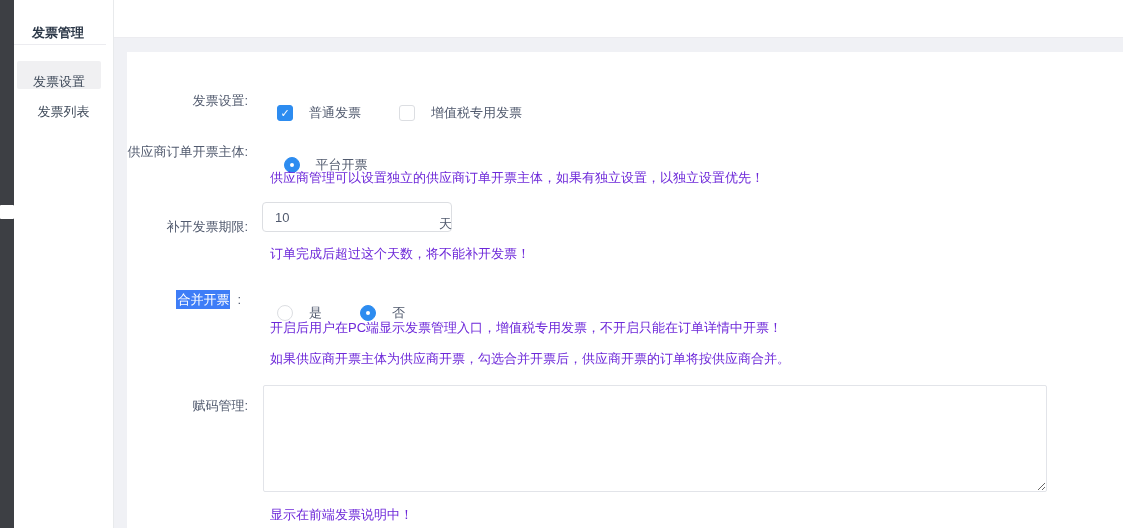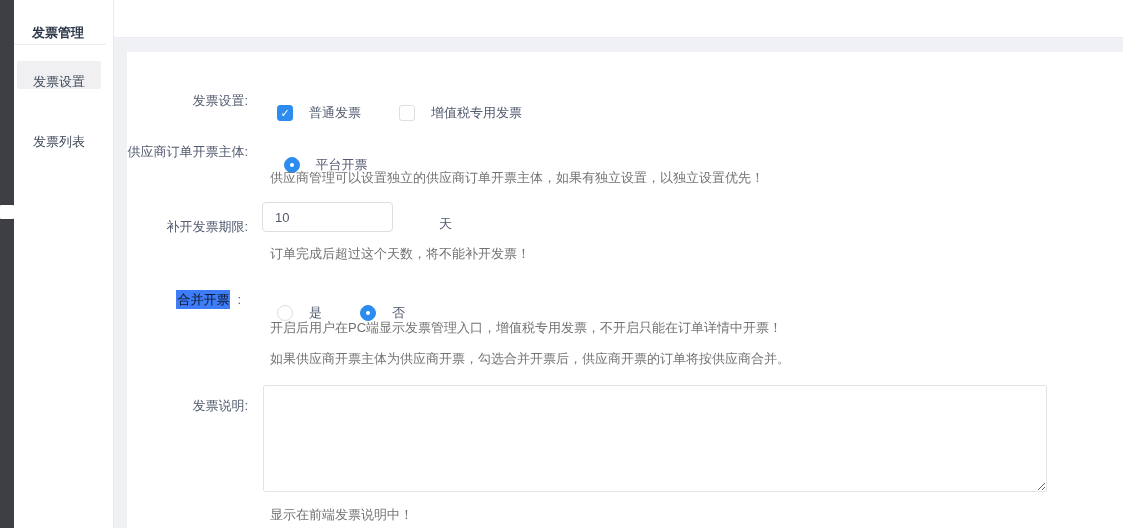--- a/index.html
+++ b/index.html
@@ -13,59 +13,59 @@
 
   
   .sidebar { position:absolute; left:5px; top:0; width:109px; height:528px; background:#fff;
     border-right:1px solid #e8eaec; z-index:4; }
   .sidebar-title { height:38px; line-height:38px; padding-left:20px; font-weight:bold; color:#2c3848;
     border-bottom:1px solid #ececf0; font-size:13px; }
   .side-item { margin:0 5px; height:28px; line-height:28px; padding-left:16px; color:#3f4a5a;
     border-radius:2px; cursor:pointer; }
   .side-item.first { margin-top:16px; }
   .side-item.active { background:#f0f0f2; }
-  .side-item + .side-item { margin-top:32px; }
+  .side-item + .side-item { margin-top:2px;text-align:center; }
 
   
   .header { position:absolute; left:5px; top:0; right:0; height:38px; background:#fff;
     border-bottom:1px solid #ececf0; z-index:3; }
   .breadcrumb { position:absolute; left:143px; top:0; height:38px; display:flex; align-items:center; gap:9px; }
   .crumb-prev { color:#808695; cursor:pointer; }
   .crumb-sep { color:#c0c4cc; font-size:12px; }
   .crumb-cur { color:#515a6e; }
 
   
   .panel { position:absolute; left:127px; top:52px; right:0; bottom:0; background:#fff; }
 
   
   .row-label { position:absolute; left:0; width:255px; text-align:right; color:#515a6e; }
   .row-content { position:absolute; left:263px; display:flex; align-items:center; }
-  .help { position:absolute; left:263px; color:#737373; }
+  .help { position:absolute; left:263px; color:#6d28d9; }
 
   .opt { display:inline-flex; align-items:center; margin-right:17px; cursor:pointer; }
   .opt .txt { margin-left:9px; color:#515a6e; }
 
   .checkbox { width:16px; height:16px; border-radius:3px; display:inline-flex;
     align-items:center; justify-content:center; flex:0 0 16px; }
   .checkbox.checked { background:#2d8cf0; border:1px solid #2d8cf0; }
   .checkbox.checked::after { content:"\2713"; color:#fff; font-size:11px; font-weight:bold; line-height:1; }
   .checkbox.unchecked { background:#fff; border:1px solid #dcdee2; }
 
   .radio { width:14px; height:14px; border-radius:50%; flex:0 0 14px; position:relative; }
   .radio.selected { background:#2d8cf0; border:1px solid #2d8cf0; }
   .radio.selected::after { content:""; position:absolute; left:50%; top:50%; width:4px; height:4px;
     margin:-2px 0 0 -2px; border-radius:50%; background:#fff; }
   .radio.unselected { background:#fff; border:1px solid #dcdee2; }
 
-  .text-input { position:absolute; left:262px; top:202px; width:131px; height:30px;
+  .text-input { position:absolute; left:262px; top:202px; width:190px; height:30px;
     border:1px solid #dcdee2; border-radius:4px; padding:0 12px; font-size:13px;
     color:#515a6e; outline:none; font-family:inherit; background:#fff; }
   .unit { position:absolute; left:432px; top:202px; height:30px; line-height:30px; color:#515a6e; }
 
-  .hl-label { background:#3e7df7; color:#0f172a; padding:2px 1px; }
+  .hl-label { background:#3e7df7; color:#ffffff; padding:2px 1px; }
 
   .note-area { position:absolute; left:263px; top:385px; width:784px; height:107px;
     border:1px solid #e2e4e9; border-radius:2px; resize:both; outline:none;
     font-family:inherit; font-size:13px; color:#515a6e; padding:6px 8px; background:#fff; }
 </style>
 </head>
 <body>
 
 <div class="dark-rail">
   <div class="rail-notch"></div>
@@ -123,15 +123,15 @@
     <span class="txt">是</span>
   </span>
   <span class="opt">
     <span class="radio selected"></span>
     <span class="txt">否</span>
   </span>
 </div>
 <div class="help" style="top:312px;">开启后用户在PC端显示发票管理入口，增值税专用发票，不开启只能在订单详情中开票！</div>
 <div class="help" style="top:343px;">如果供应商开票主体为供应商开票，勾选合并开票后，供应商开票的订单将按供应商合并。</div>
 
-<div class="row-label" style="top:390px;">发票说明:</div>
+<div class="row-label" style="top:390px;">赋码管理:</div>
 <textarea class="note-area" style=""></textarea>
 <div class="help" style="top:499px;">显示在前端发票说明中！</div>
 
 </body></html>

